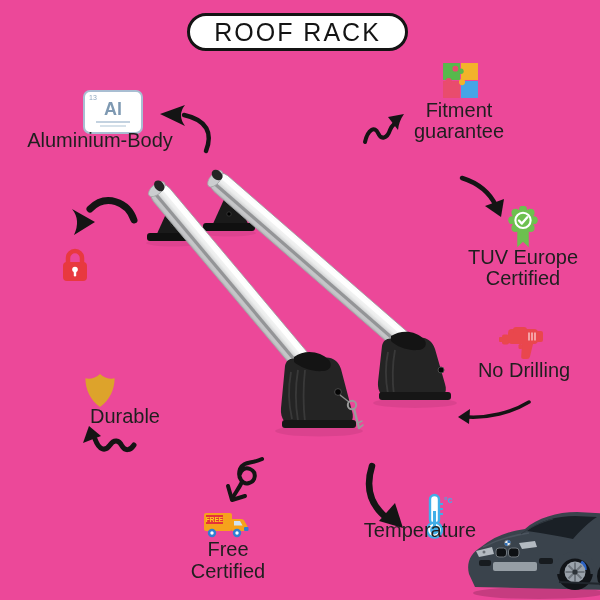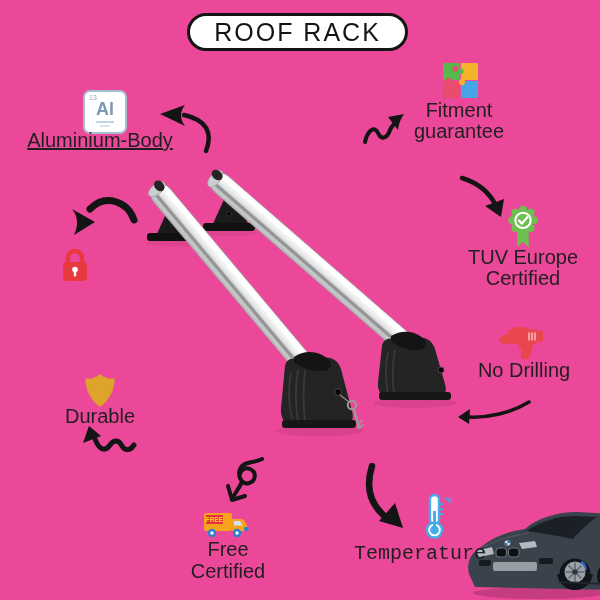--- a/index.html
+++ b/index.html
@@ -11,21 +11,21 @@
   .pill{position:absolute;left:187px;top:13px;width:221px;height:38px;box-sizing:border-box;
         border:3px solid #141414;border-radius:22px;display:flex;align-items:center;justify-content:center;background:#fff;}
   .pill span{font-size:25px;letter-spacing:2px;color:#141414;white-space:nowrap;}
 
   
   .label{position:absolute;text-align:center;font-size:20px;line-height:21px;color:#1f1f1f;white-space:nowrap;}
 
   .icon{position:absolute;}
 
   
-  .element{left:83px;top:90px;width:44px;height:44px;box-sizing:border-box;border:2px solid #a9bed2;
+  .element{left:83px;top:90px;width:60px;height:44px;box-sizing:border-box;border:2px solid #a9bed2;
            border-radius:7px;background:#fff;}
   .element .num{position:absolute;top:2px;left:4px;font-size:7px;color:#8fa8c0;}
   .element .sym{position:absolute;top:7px;left:0;right:0;text-align:center;font-size:18px;font-weight:bold;color:#7e99b2;}
   .element .cap1{position:absolute;bottom:9px;left:11px;right:11px;height:2px;background:#c3d2e0;}
   .element .cap2{position:absolute;bottom:5px;left:15px;right:15px;height:2px;background:#d6e1ea;}
 </style>
 </head>
 <body>
 
 <div class="canvas">
@@ -168,21 +168,21 @@
   <div class="pill">
     <span>ROOF RACK</span>
   </div>
 
   <div class="icon element">
     <span class="num">13</span>
     <span class="sym">Al</span>
     <span class="cap1"></span>
     <span class="cap2"></span>
   </div>
-  <div class="label" style="left:19px;top:130px;width:162px;text-decoration:underline;">Aluminium-Body</div>
+  <div class="label" style="left:19px;top:130px;width:162px;">Aluminium-Body</div>
 
   <svg class="icon" style="left:442px;top:62px;" width="37" height="37" viewBox="0 0 36 36">
     <rect x="1" y="1" width="16.5" height="16.5" fill="#57b94c"></rect>
     <rect x="18.5" y="1" width="16.5" height="16.5" fill="#f3b32a"></rect>
     <rect x="1" y="18.5" width="16.5" height="16.5" fill="#e94c6d"></rect>
     <rect x="18.5" y="18.5" width="16.5" height="16.5" fill="#45a5e6"></rect>
     <circle cx="13" cy="6.5" r="2.8" fill="#e94c6d"></circle>
     <circle cx="6.5" cy="18.5" r="3" fill="#e94c6d"></circle>
     <circle cx="19.5" cy="19.5" r="3" fill="#f3b32a"></circle>
     <circle cx="18.5" cy="9" r="2.6" fill="#57b94c"></circle>
@@ -216,21 +216,21 @@
     <path d="M13.8,15.2 L16.8,18.4 L22.5,11.8" stroke="#ffffff" stroke-width="2.4" fill="none" stroke-linecap="round" stroke-linejoin="round"></path>
   </svg>
   <div class="label" style="left:456px;top:247px;width:134px;">
     <div>TUV Europe</div>
     <div>Certified</div>
   </div>
 
   <svg class="icon" style="left:82px;top:373px;" width="36" height="35" viewBox="0 0 36 36">
     <path d="M18,1 C22,5 28,6.5 33,5.5 C33,17 28,28 18,35 C8,28 3,17 3,5.5 C8,6.5 14,5 18,1 Z" fill="#dda32b"></path>
   </svg>
-  <div class="label" style="left:40px;top:406px;width:120px;">Durable</div>
+  <div class="label" style="left:40px;top:406px;width:120px;text-align:right;">Durable</div>
 
   <svg class="icon" style="left:498px;top:325px;" width="50" height="36" viewBox="0 0 48 36">
     <rect x="0" y="12" width="4" height="5" rx="1" fill="#e9474d"></rect>
     <rect x="3" y="9.5" width="7" height="10" rx="2" fill="#e9474d"></rect>
     <rect x="9" y="4" width="30" height="15" rx="4" fill="#e9474d"></rect>
     <rect x="14" y="2" width="14" height="6" rx="3" fill="#e9474d"></rect>
     <rect x="37" y="6" width="7" height="11" rx="2" fill="#e9474d"></rect>
     <g stroke="#f8b9bb" stroke-width="1.6">
       <path d="M30,7.5 L30,15.5 M33,7.5 L33,15.5 M36,7.5 L36,15.5"></path>
     </g>
@@ -261,17 +261,17 @@
   <svg class="icon" style="left:418px;top:492px;" width="40" height="50" viewBox="0 0 40 50">
     <rect x="12" y="3" width="9" height="29" rx="4.5" fill="#fff" stroke="#41aee8" stroke-width="2.4"></rect>
     <circle cx="16.5" cy="38" r="7.5" fill="#fff" stroke="#41aee8" stroke-width="2.4"></circle>
     <circle cx="16.5" cy="38" r="4.4" fill="#41aee8"></circle>
     <rect x="15" y="19" width="3" height="17" fill="#41aee8"></rect>
     <g stroke="#41aee8" stroke-width="1.8">
       <path d="M22,12 L25,12 M22,17 L25,17 M22,22 L25,22"></path>
     </g>
     <text x="26" y="11" font-size="9" font-weight="bold" fill="#41aee8" font-family="Liberation Sans, sans-serif">°c</text>
   </svg>
-  <div class="label" style="left:353px;top:543px;width:134px;line-height:22px;font-family:Liberation Mono, monospace;">
+  <div class="label" style="left:353px;top:519px;width:134px;line-height:22px;">
     <div>Temperature</div>
   </div>
 
 </div>
 
 </body></html>

